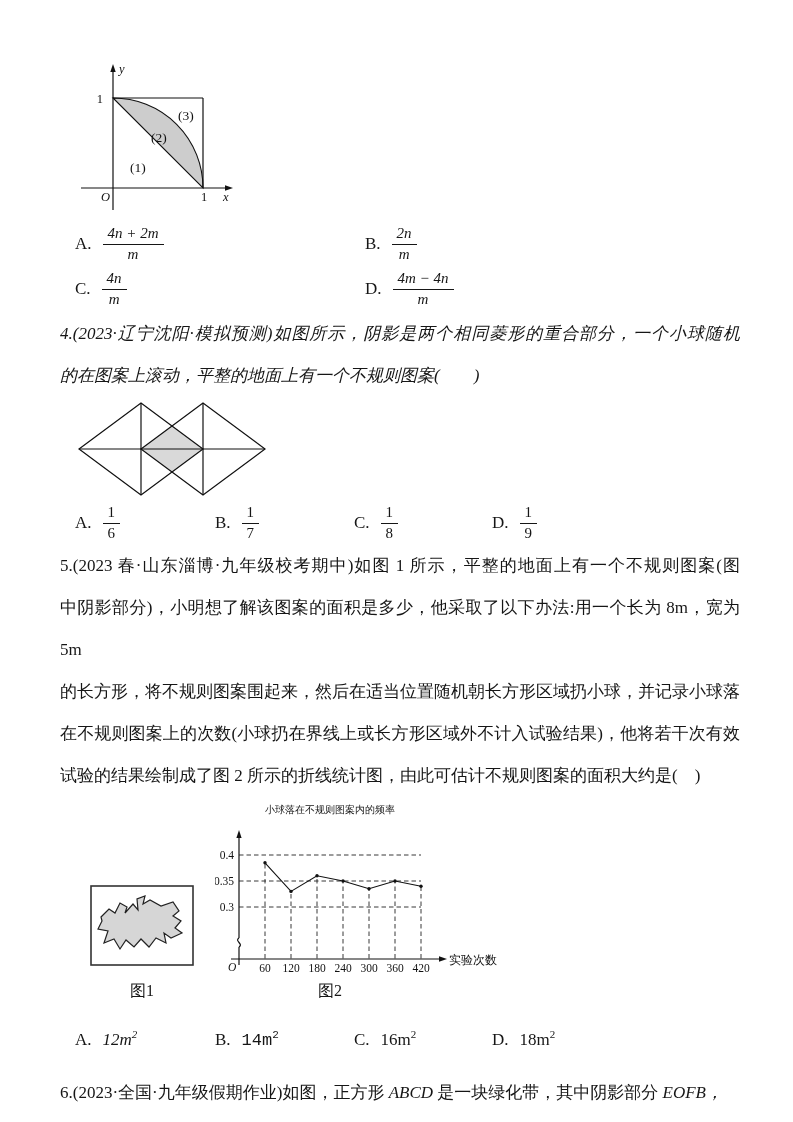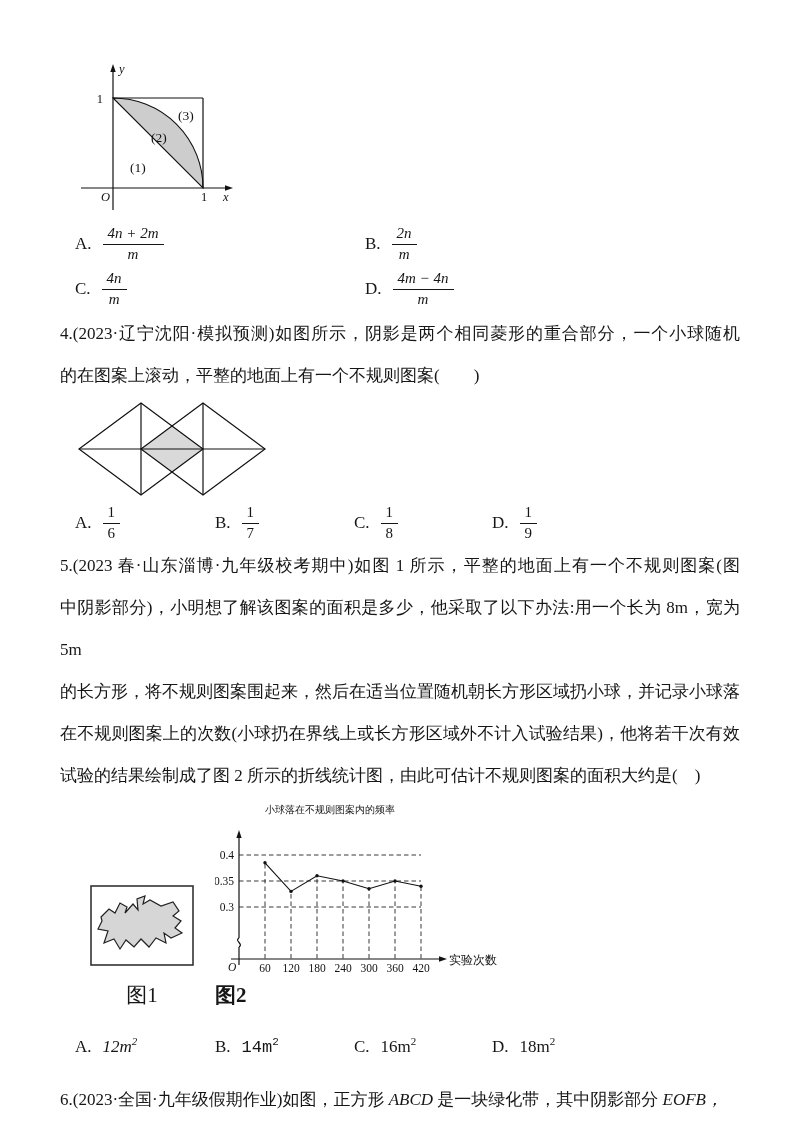--- a/index.html
+++ b/index.html
@@ -24,23 +24,23 @@
   .opt-cell { display:flex; align-items:center; height:40px; }
   .q3-grid { display:grid; grid-template-columns:290px auto; row-gap:5px;
              margin:6px 0 0 15px; }
   .opt-row4 { display:grid; grid-template-columns:140px 139px 138px auto;
               margin-left:15px; }
   .unit-sup { font-size:11px; vertical-align:super; line-height:0; }
   
   .figures-row { display:flex; align-items:flex-end; margin:6px 0 0 27px; }
   .fig-block { text-align:center; }
   .fig1-block { margin-right:18px; margin-bottom:0; }
-  .caption { font-size:21px; margin-top:12px; }
+  .caption { font-size:16px; margin-top:12px; }
   .chart-title { font-size:10px; width:230px; text-align:center; margin:0 0 2px 0; }
-  .chart-caption-wrap { width:230px; text-align:left;font-weight:bold; }
+  .chart-caption-wrap { width:230px; text-align:center; }
   
   .axisline { stroke:#111; stroke-width:1.2; fill:none; }
   .figline  { stroke:#111; stroke-width:1.2; fill:none; }
   .dash { stroke:#222; stroke-width:0.9; stroke-dasharray:4.5 3; fill:none; }
   .tick { font-size:11.5px; fill:#111; }
   .dataline { fill:none; stroke:#111; stroke-width:1.1; }
   .svglabel { font-size:12.5px; fill:#111; }
   .svglabel-lg { font-size:13.5px; fill:#111; }
 </style>
 </head>
@@ -90,21 +90,21 @@
     </div>
     <div class="opt-cell">
       <span class="opt-label">D.</span>
       <span class="frac">
           <span class="fnum mi">4m − 4n</span>
           <span class="fden mi">m</span>
         </span>
     </div>
   </div>
 
-  <div class="para" style="margin-top:4px;">
+  <div class="para" style="margin-top:4px;font-style:italic;">
       <div class="tline just">4.(2023·辽宁沈阳·模拟预测)如图所示，阴影是两个相同菱形的重合部分，一个小球随机</div>
       <div class="tline">的在图案上滚动，平整的地面上有一个不规则图案(　　)</div>
     </div>
 
   <svg width="200" height="104" viewBox="0 0 200 104" style="margin-left:15px;">
     <polygon points="66,52 97,29 128,52 97,75" fill="#d9d9d9" stroke="none"></polygon>
     <polygon class="figline" points="4,52 66,6 128,52 66,98"></polygon>
     <polygon class="figline" points="66,52 128,6 190,52 128,98"></polygon>
     <line class="figline" x1="4" y1="52" x2="190" y2="52"></line>
     <line class="figline" x1="66" y1="6" x2="66" y2="98"></line>

